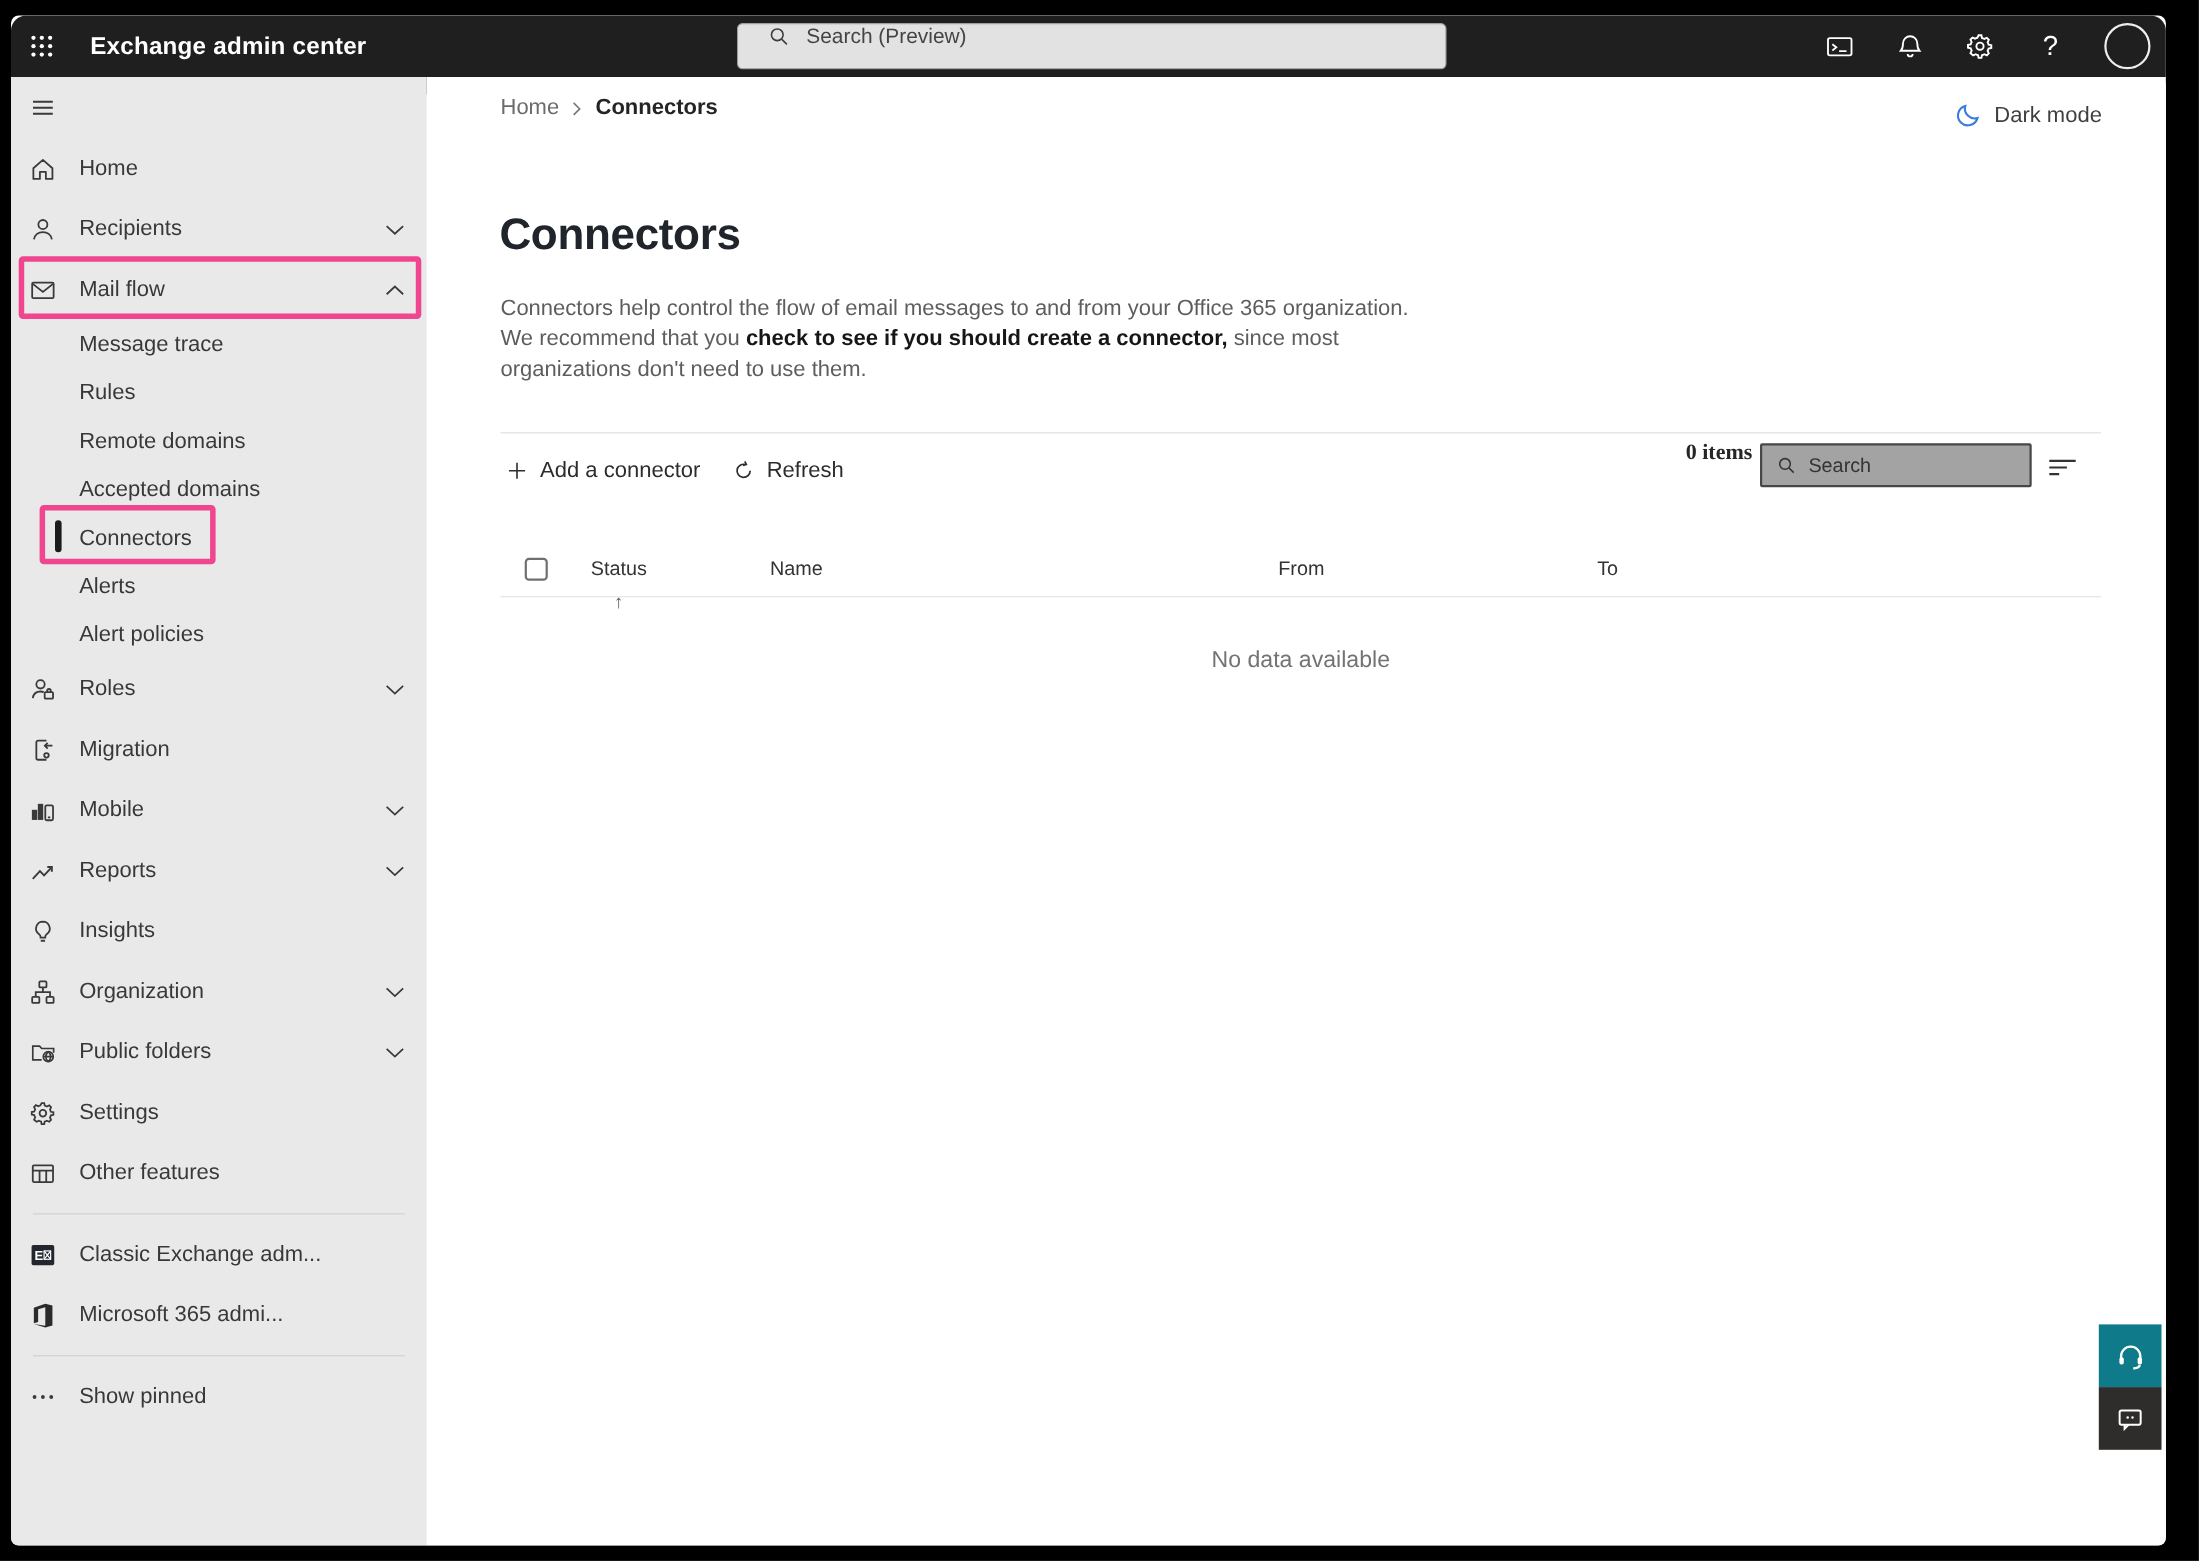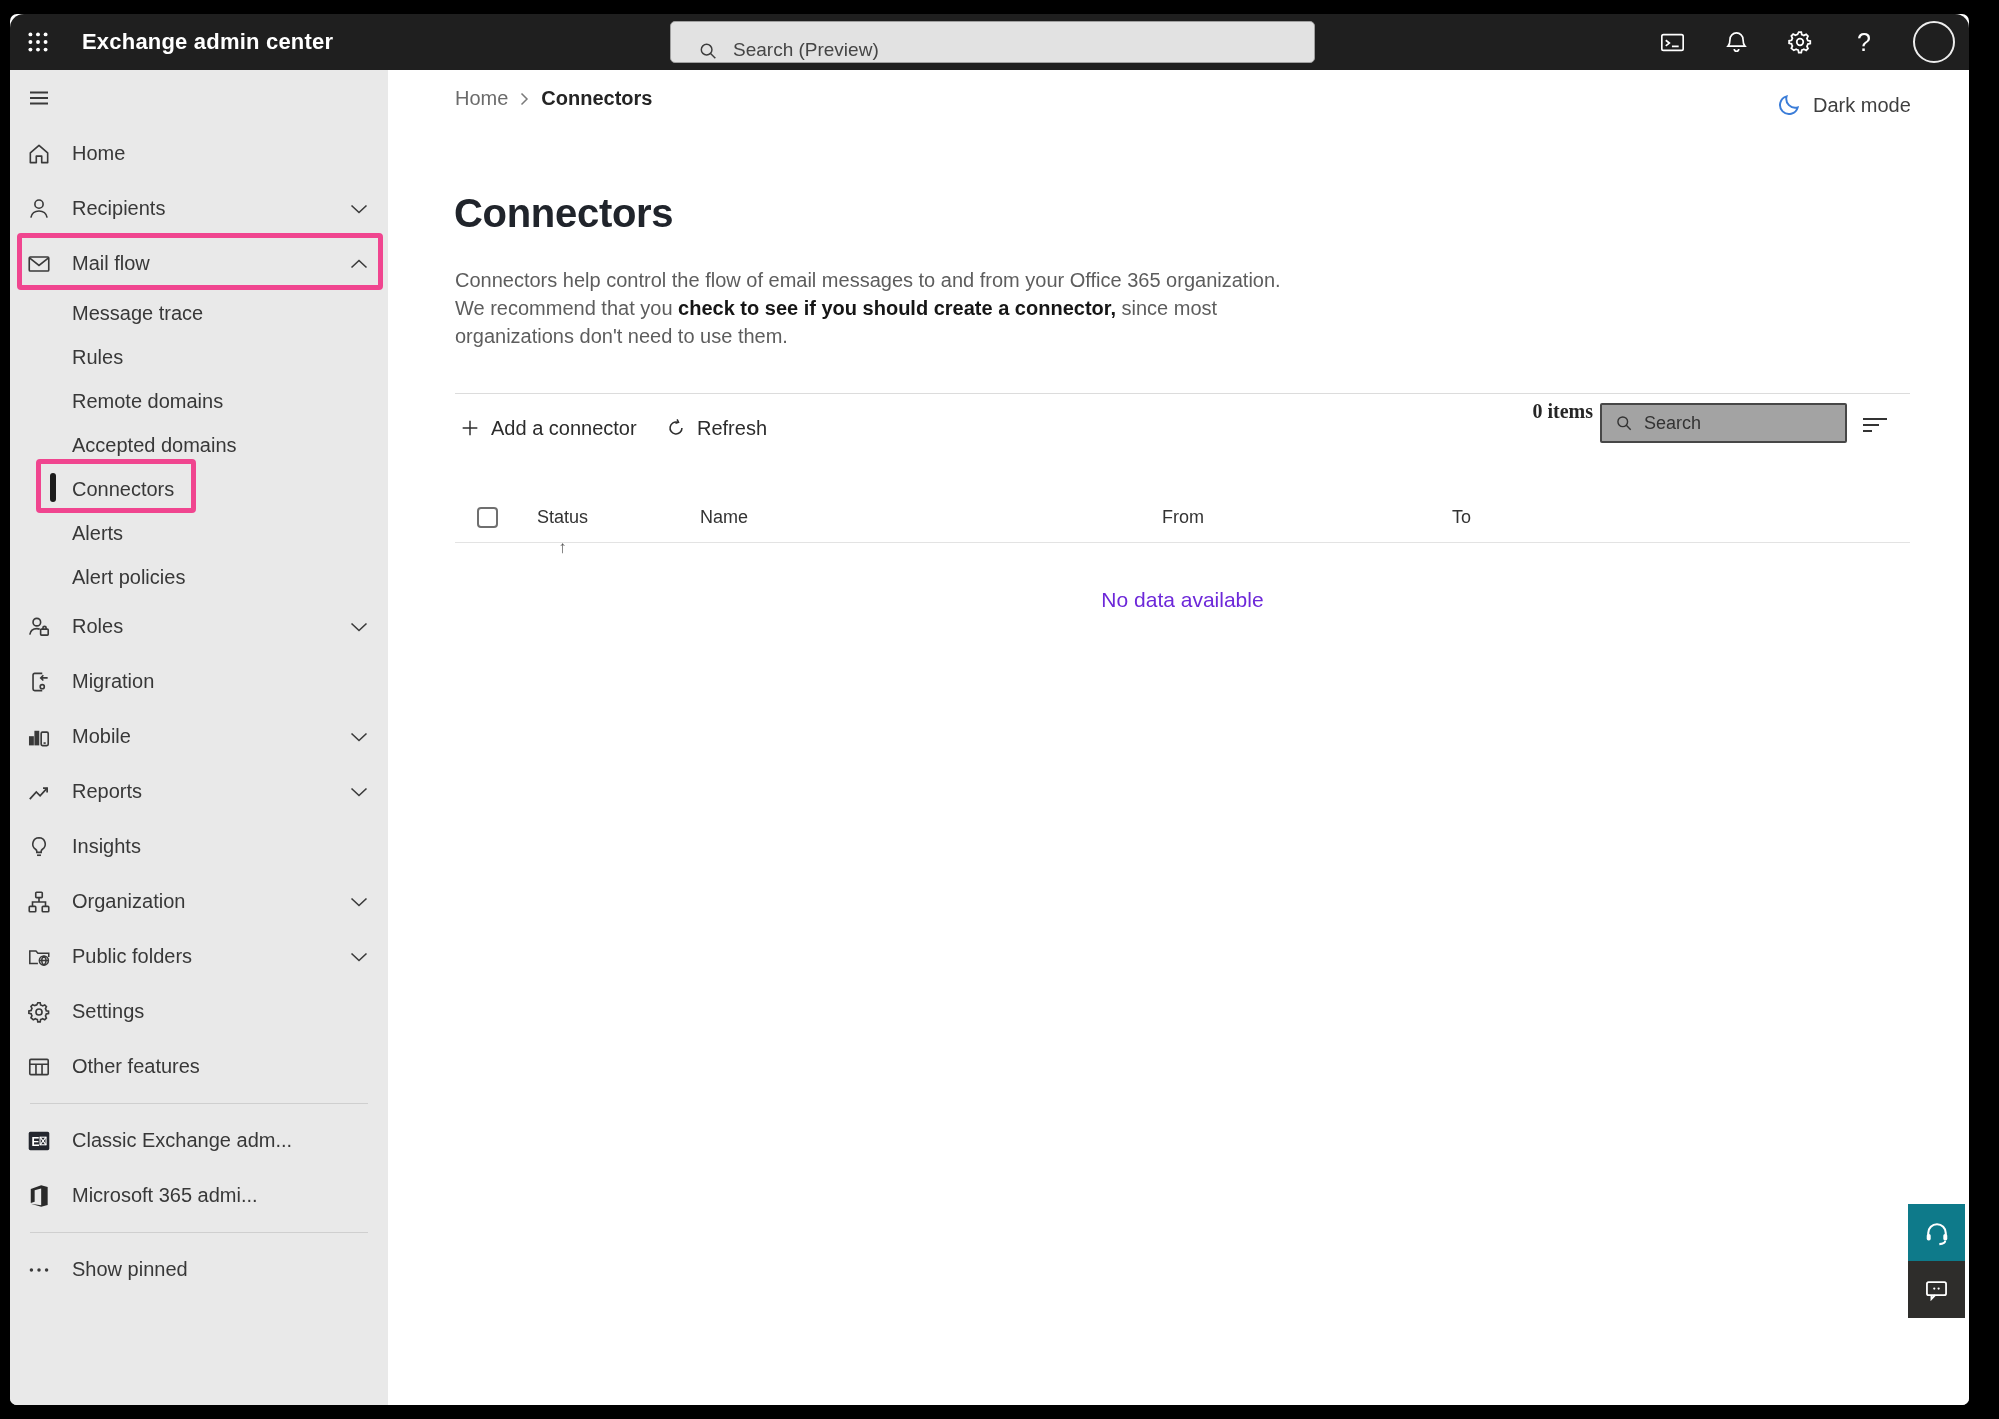--- a/index.html
+++ b/index.html
@@ -7,21 +7,21 @@
        font-family:"Liberation Sans","DejaVu Sans",sans-serif;}
   .frame{position:absolute;left:10px;top:14px;width:1959px;height:1391px;background:#fff;
          border-radius:7px;overflow:hidden;}
 
   
   .topbar{position:absolute;left:0;top:0;width:100%;height:72px;background:#1f1f1f;border-radius:14px;}
   .waffle{position:absolute;left:14px;top:14px;width:28px;height:28px;display:flex;align-items:center;justify-content:center;}
   .tb-title{position:absolute;left:72px;top:0;height:56px;display:flex;align-items:center;
             color:#fff;font-size:22px;font-weight:600;letter-spacing:.2px;}
   .tb-search{position:absolute;left:660px;top:7px;width:645px;height:42px;background:#e2e2e2;
-             border:1px solid #9f9f9f;border-radius:5px;display:flex;align-items:flex-end;padding:0 10px;box-sizing:border-box;}
+             border:1px solid #9f9f9f;border-radius:5px;display:flex;align-items:flex-start;padding:0 10px;box-sizing:border-box;}
   .tb-search svg{flex:0 0 auto;margin:0 12px 0 16px;}
   .tb-search input{flex:1;border:none;background:transparent;outline:none;font-size:19px;color:#3d3d3d;
                    font-family:"Liberation Sans","DejaVu Sans",sans-serif;}
   .tb-search input::placeholder{color:#454545;opacity:1;}
   .tb-icons{position:absolute;right:14px;top:0;height:56px;display:flex;align-items:center;gap:34px;}
   .tb-icon{width:30px;height:30px;display:flex;align-items:center;justify-content:center;}
   .tb-help{color:#fff;font-size:25px;font-weight:400;}
   .avatar{width:42px;height:42px;border-radius:50%;border:2px solid #ededed;box-sizing:border-box;}
 
   
@@ -63,21 +63,21 @@
   .list-search input{flex:1;min-width:0;border:none;outline:none;background:transparent;font-size:18px;color:#2e2e2e;
                      font-family:"Liberation Sans","DejaVu Sans",sans-serif;}
   .list-search input::placeholder{color:#333;opacity:1;}
   .filter-btn{position:absolute;left:1472px;top:343px;width:30px;height:24px;display:flex;align-items:center;justify-content:center;}
 
   .chk{position:absolute;left:89px;top:437px;width:21px;height:21px;border:2px solid #6f6f6f;border-radius:4px;box-sizing:border-box;background:#fff;}
   .th{position:absolute;top:437px;font-size:18px;color:#333;flex-direction:column;}
   .th-status{left:149px;display:flex;gap:10px;align-items:center;}
   .th-status .arrow{color:#5a5a5a;font-size:17px;}
   .th-name{left:312px;} .th-from{left:774px;} .th-to{left:1064px;}
-  .nodata{position:absolute;left:67px;top:518px;width:1455px;text-align:center;font-size:21px;color:#6d28d9;}
+  .nodata{position:absolute;left:67px;top:518px;width:1455px;text-align:center;font-size:21px;color:#737373;}
 
   
   .float-btn{position:absolute;width:57px;height:57px;display:flex;align-items:center;justify-content:center;}
   .help-float{left:1898px;top:1190px;background:#0e7a8a;}
   .feedback-float{left:1898px;top:1247px;background:#2e2d2b;}
 </style>
 </head>
 <body>
 
 <div class="frame">

